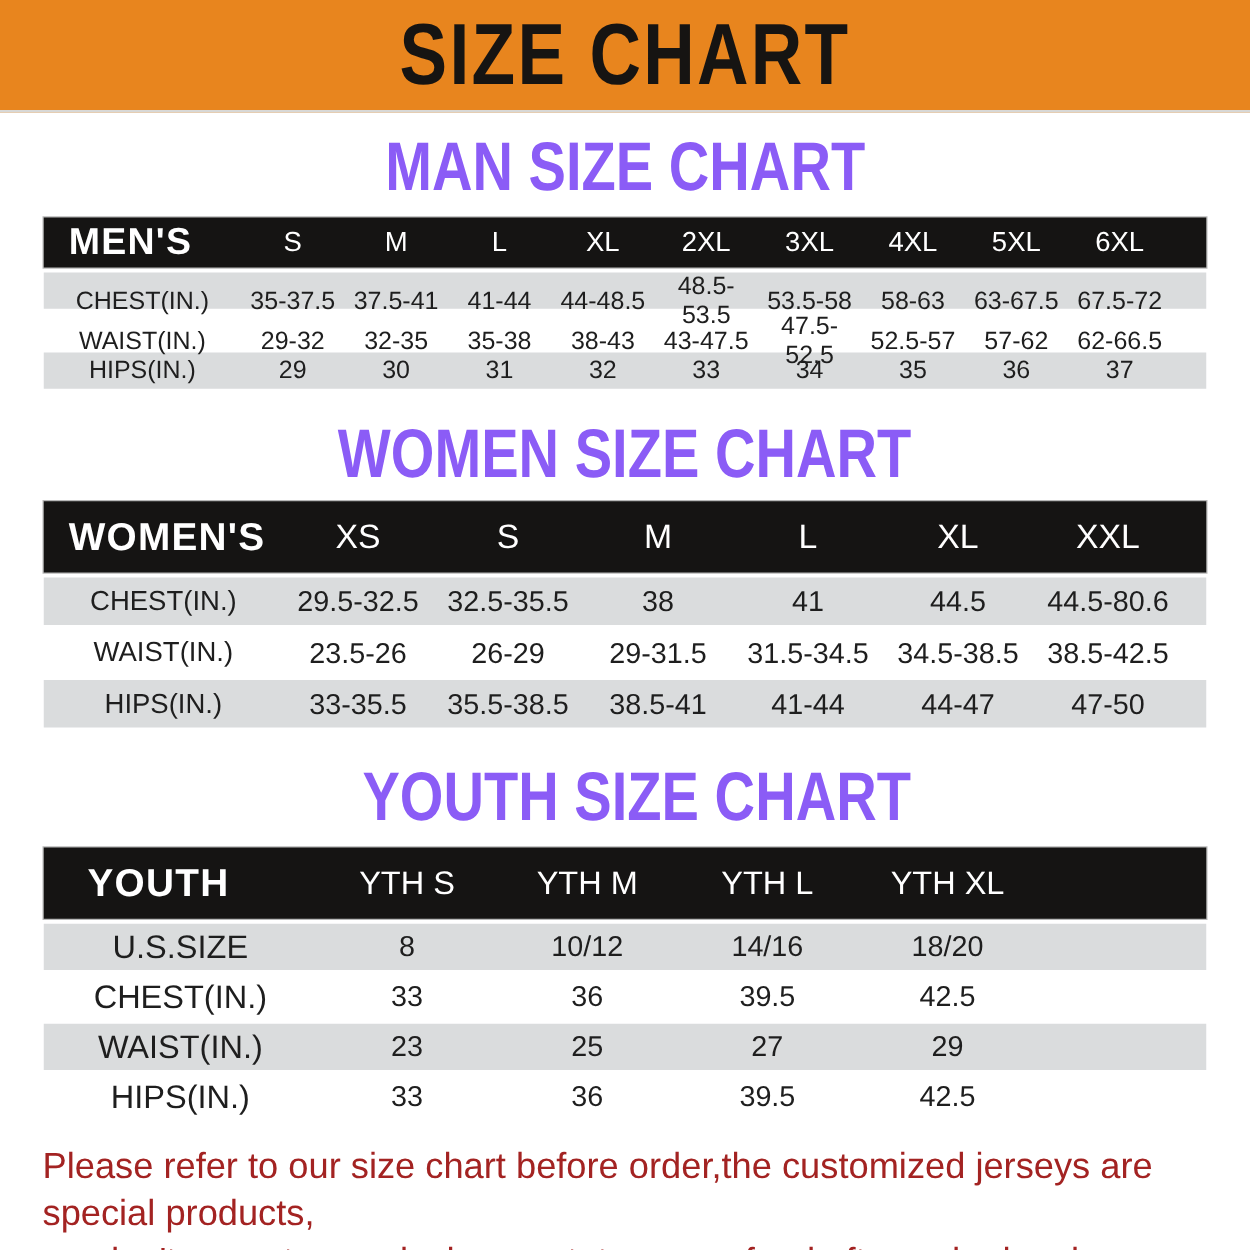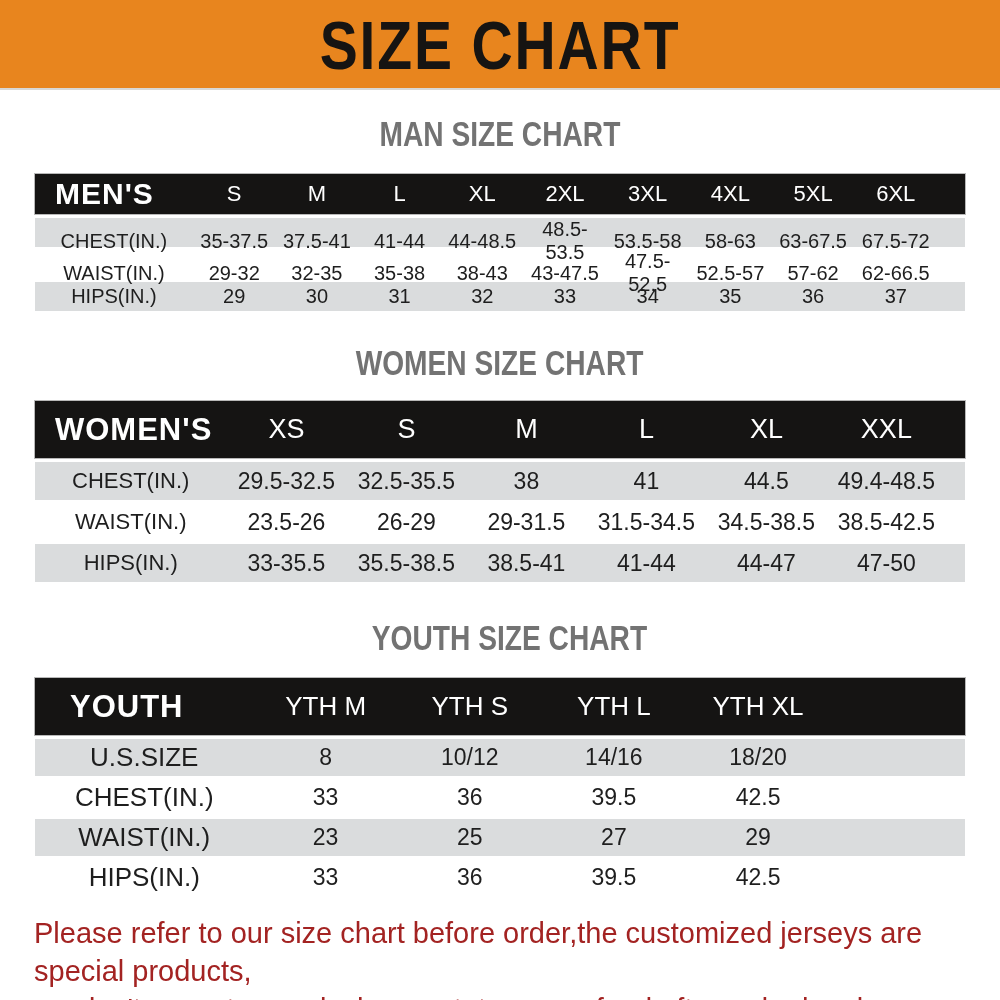--- a/index.html
+++ b/index.html
@@ -13,22 +13,22 @@
     width:1000px;height:88px;background:#E8851E;
     border-bottom:2px solid #d8d8d6;
     display:flex;align-items:center;justify-content:center;
   }
   .banner h1{
     margin:0;color:#161412;font-size:62px;font-weight:bold;
     letter-spacing:2px;display:inline-block;transform:scale(.92,1.12);
   }
   
   .section-heading{
-    margin:0;text-align:center;color:#737373;
-    font-size:32px;font-weight:bold;line-height:44px;
+    margin:0;text-align:center;color:#8b5cf6;
+    font-size:51px;font-weight:bold;line-height:44px;
   }
   .section-heading span{display:inline-block;transform:scale(.88,1.08);}
   #sec-men  .section-heading{margin-top:22px;}
   #sec-women .section-heading{margin-top:30px;}
   #sec-youth .section-heading{margin-top:34px;padding-left:18px;}
   
   .size-table{width:930px;margin:0 auto;}
   #sec-men  .size-table{margin-top:18px;}
   #sec-women .size-table{margin-top:16px;}
   #sec-youth .size-table{margin-top:18px;}
@@ -139,21 +139,21 @@
         <span class="colhead">XL</span>
         <span class="colhead">XXL</span>
       </div>
       <div class="trow gray">
         <span class="rlabel">CHEST(IN.)</span>
         <span class="tcell">29.5-32.5</span>
         <span class="tcell">32.5-35.5</span>
         <span class="tcell">38</span>
         <span class="tcell">41</span>
         <span class="tcell">44.5</span>
-        <span class="tcell">49.4-48.5</span>
+        <span class="tcell">44.5-80.6</span>
       </div>
       <div class="trow white">
         <span class="rlabel">WAIST(IN.)</span>
         <span class="tcell">23.5-26</span>
         <span class="tcell">26-29</span>
         <span class="tcell">29-31.5</span>
         <span class="tcell">31.5-34.5</span>
         <span class="tcell">34.5-38.5</span>
         <span class="tcell">38.5-42.5</span>
       </div>
@@ -167,22 +167,22 @@
         <span class="tcell">47-50</span>
       </div>
     </div>
 </section>
 
 <section id="sec-youth">
   <h2 class="section-heading"><span>YOUTH SIZE CHART</span></h2>
   <div class="size-table t-youth">
       <div class="thead">
         <span class="tlabel">YOUTH</span>
+        <span class="colhead">YTH S</span>
         <span class="colhead">YTH M</span>
-        <span class="colhead">YTH S</span>
         <span class="colhead">YTH L</span>
         <span class="colhead">YTH XL</span>
       </div>
       <div class="trow gray">
         <span class="rlabel">U.S.SIZE</span>
         <span class="tcell">8</span>
         <span class="tcell">10/12</span>
         <span class="tcell">14/16</span>
         <span class="tcell">18/20</span>
       </div>

